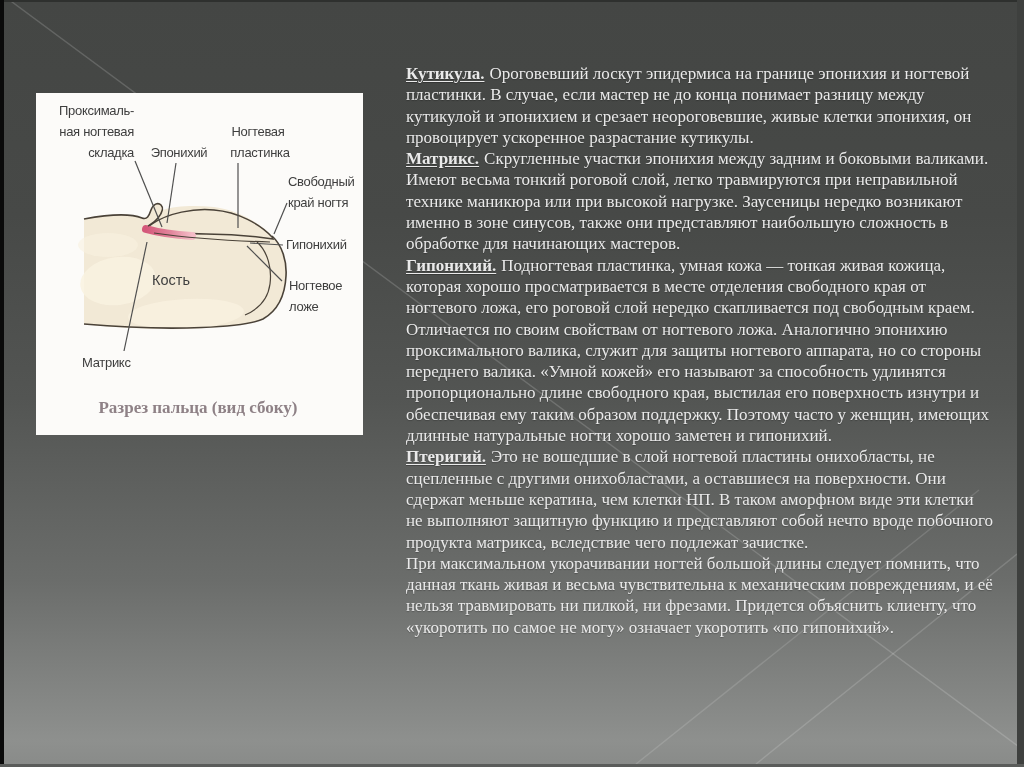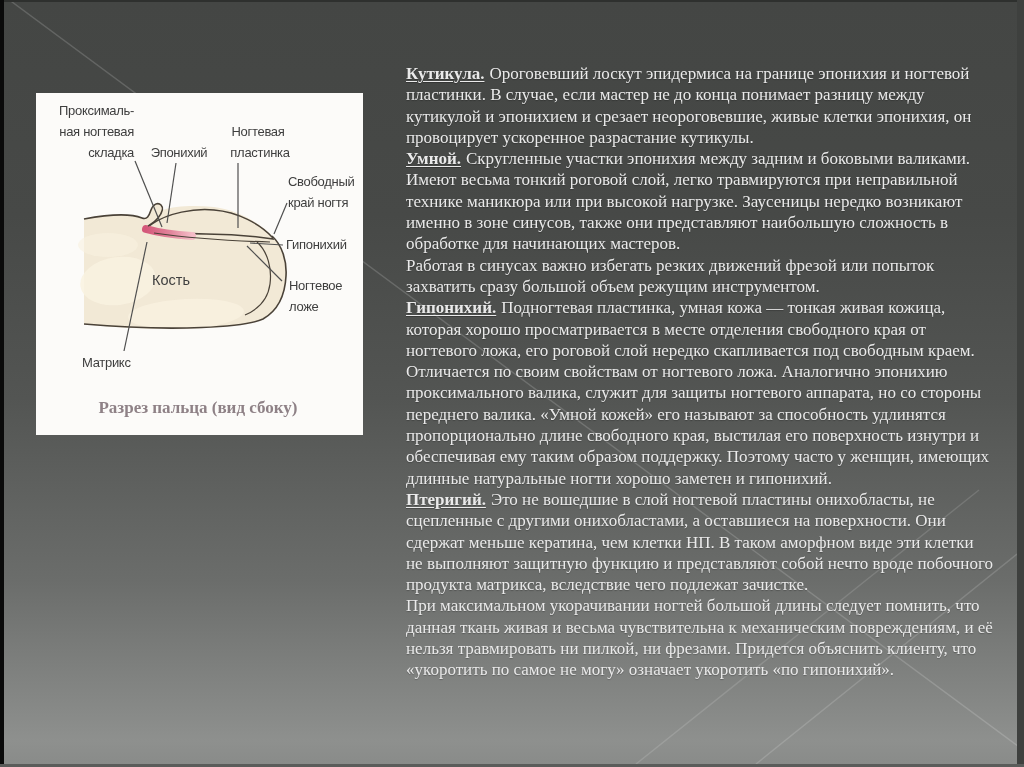--- a/index.html
+++ b/index.html
@@ -112,22 +112,21 @@
         <text class="fig-label" x="253" y="218">ложе</text>
 
         <text class="fig-label" x="46" y="274">Матрикс</text>
 
         <text class="fig-caption" x="162" y="320" text-anchor="middle">Разрез пальца (вид сбоку)</text>
       </svg>
     </div>
 
     <div id="text-column">
       <p><span class="lead">Кутикула.</span><span>Ороговевший лоскут эпидермиса на границе эпонихия и ногтевой пластинки. В случае, если мастер не до конца понимает разницу между кутикулой и эпонихием и срезает неороговевшие, живые клетки эпонихия, он провоцирует ускоренное разрастание кутикулы.</span></p>
-      <p><span class="lead">Умной.</span><span>Скругленные участки эпонихия между задним и боковыми валиками. Имеют весьма тонкий роговой слой, легко травмируются при неправильной технике маникюра или при высокой нагрузке. Заусеницы нередко возникают именно в зоне синусов, также они представляют наибольшую сложность в обработке для начинающих мастеров.</span></p>
-      <p><span class="lead"></span><span>Работая в синусах важно избегать резких движений фрезой или попыток захватить сразу большой объем режущим инструментом.</span></p>
+      <p><span class="lead">Матрикс.</span><span>Скругленные участки эпонихия между задним и боковыми валиками. Имеют весьма тонкий роговой слой, легко травмируются при неправильной технике маникюра или при высокой нагрузке. Заусеницы нередко возникают именно в зоне синусов, также они представляют наибольшую сложность в обработке для начинающих мастеров.</span></p>
       <p><span class="lead">Гипонихий.</span><span>Подногтевая пластинка, умная кожа — тонкая живая кожица, которая хорошо просматривается в месте отделения свободного края от ногтевого ложа, его роговой слой нередко скапливается под свободным краем. Отличается по своим свойствам от ногтевого ложа. Аналогично эпонихию проксимального валика, служит для защиты ногтевого аппарата, но со стороны переднего валика. «Умной кожей» его называют за способность удлинятся пропорционально длине свободного края, выстилая его поверхность изнутри и обеспечивая ему таким образом поддержку. Поэтому часто у женщин, имеющих длинные натуральные ногти хорошо заметен и гипонихий.</span></p>
       <p><span class="lead">Птеригий.</span><span>Это не вошедшие в слой ногтевой пластины онихобласты, не сцепленные с другими онихобластами, а оставшиеся на поверхности. Они сдержат меньше кератина, чем клетки НП. В таком аморфном виде эти клетки не выполняют защитную функцию и представляют собой нечто вроде побочного продукта матрикса, вследствие чего подлежат зачистке.</span></p>
       <p><span class="lead"></span><span>При максимальном укорачивании ногтей большой длины следует помнить, что данная ткань живая и весьма чувствительна к механическим повреждениям, и её нельзя травмировать ни пилкой, ни фрезами. Придется объяснить клиенту, что «укоротить по самое не могу» означает укоротить «по гипонихий».</span></p>
     </div>
   </div>
 
   <div class="edge" id="edge-top"></div>
   <div class="edge" id="edge-left"></div>
   <div class="edge" id="edge-right"></div>
   <div class="edge" id="edge-bottom"></div>

